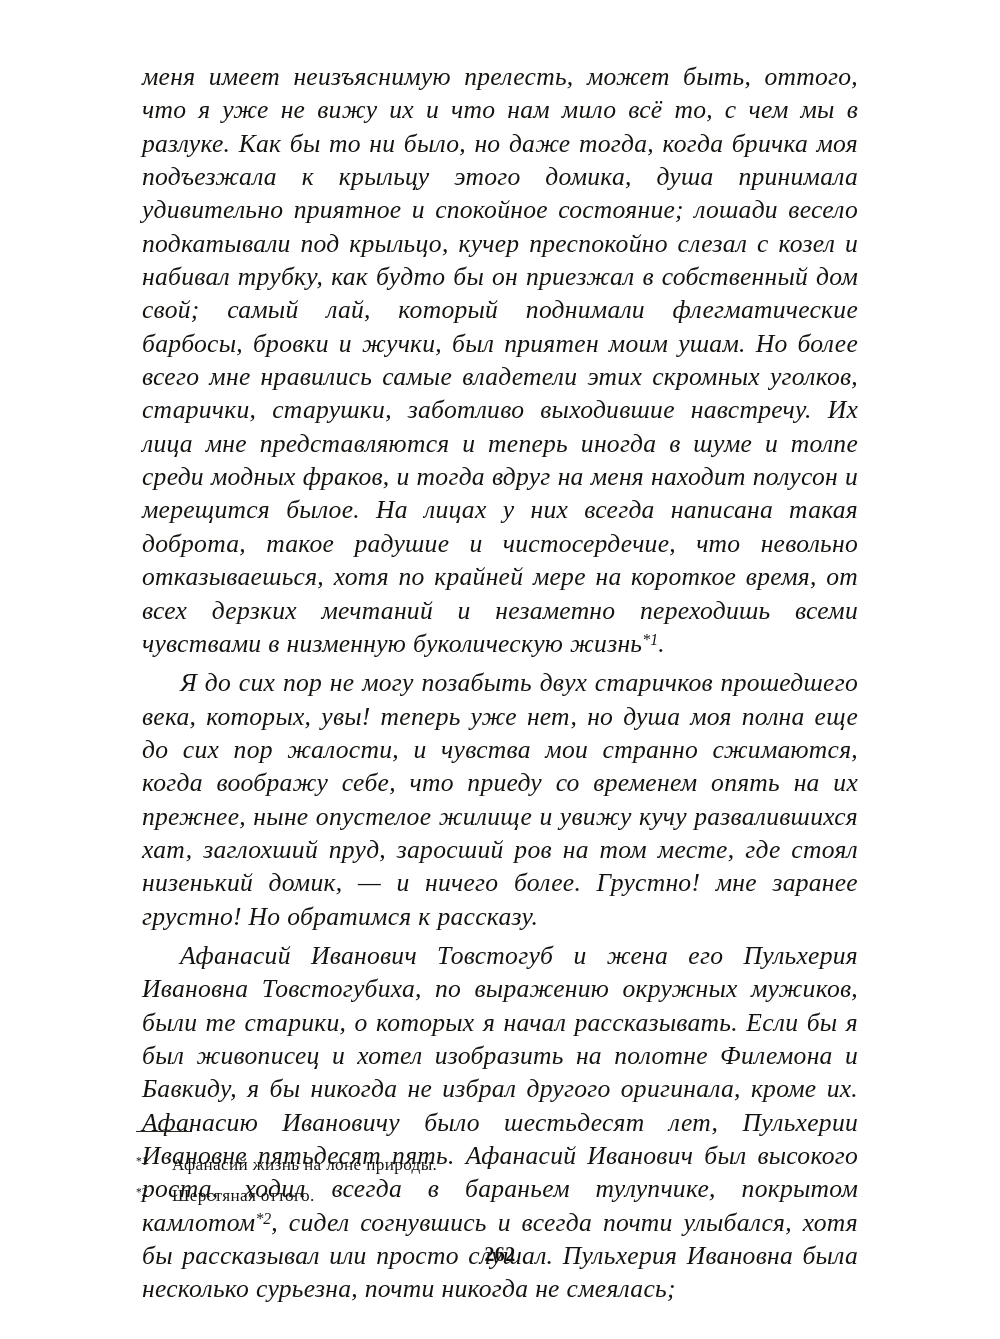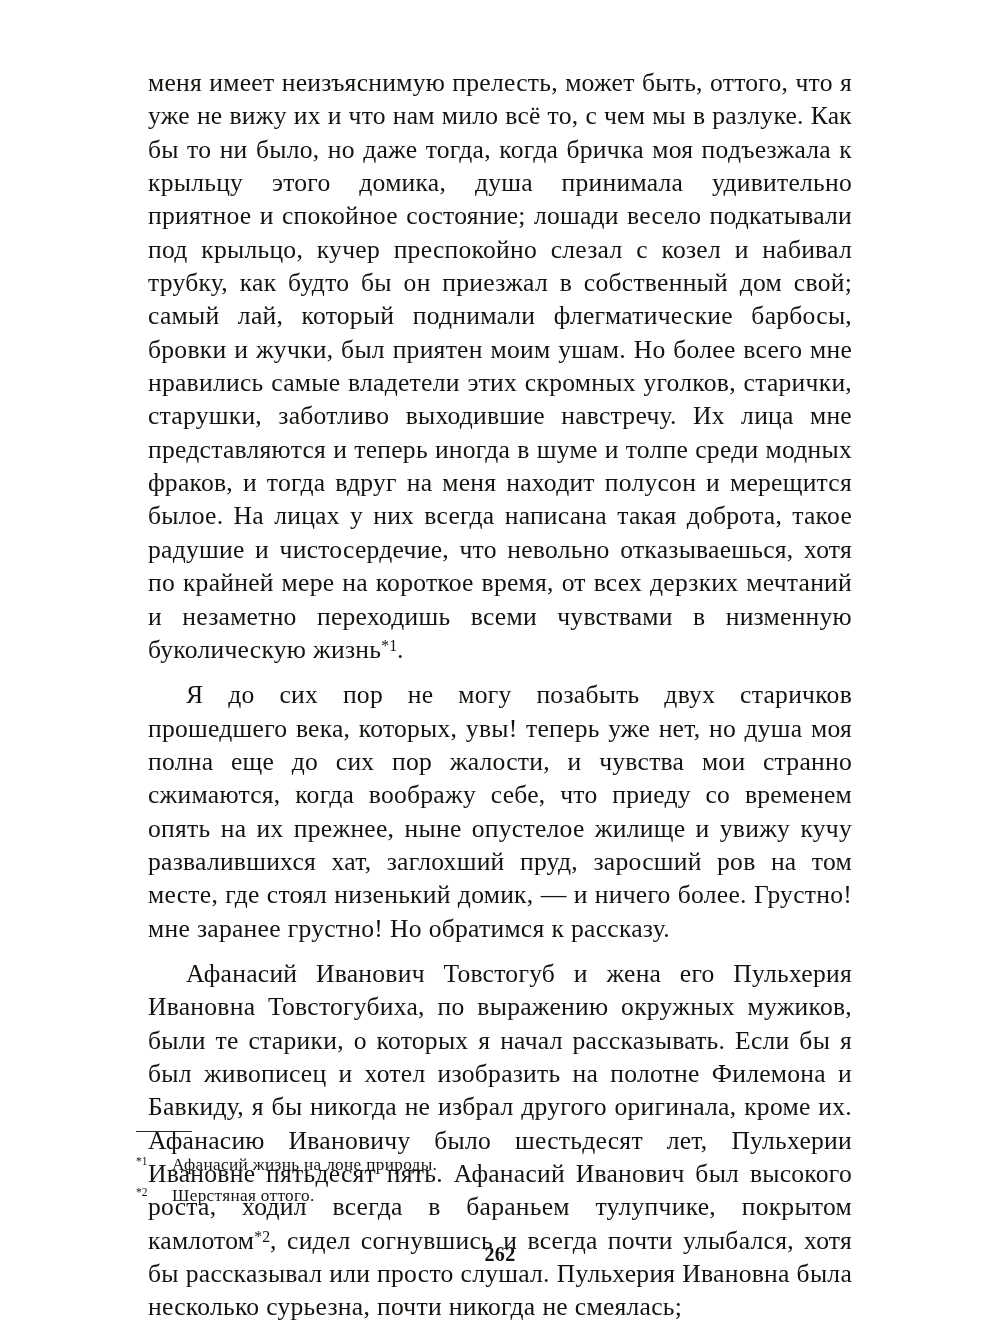--- a/index.html
+++ b/index.html
@@ -28,29 +28,30 @@
 
   
   .textblock {
     position: absolute;
     left: 136px;
     top: 54px;
     width: 728px;
   }
 
   .para {
-    margin: 12px;
+    margin: 6px;
     text-align: justify;
     text-justify: inter-word;
     font-size: 25.6px;
     line-height: 33.35px;
     color: #15130f;
     letter-spacing: 0.01em;
     word-spacing: 0.01em;
     hyphens: manual;
+    font-style: italic;
   }
   .para.continued { text-indent: 0; }
   .para.indented  { text-indent: 38px; }
 
   
   .para { text-align-last: left; }
 
   sup.fnmark {
     font-size: 0.62em;
     vertical-align: 0.45em;

